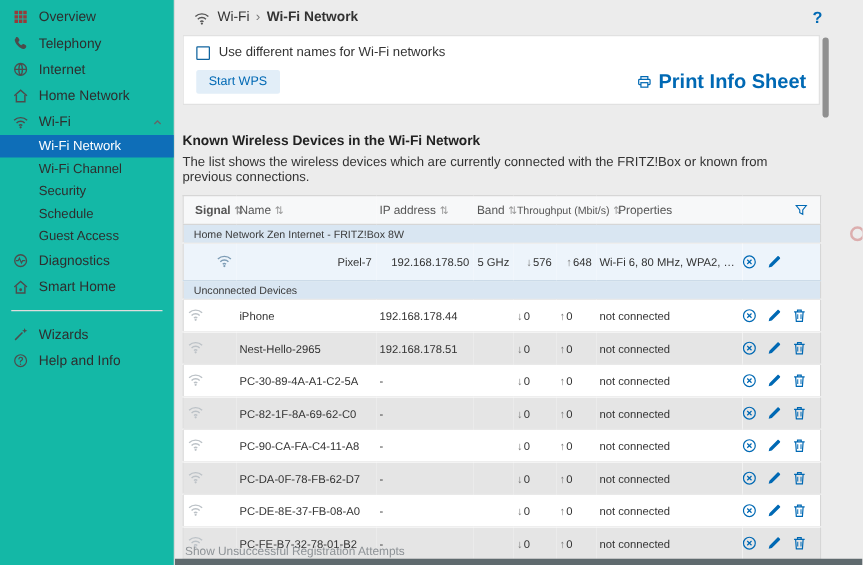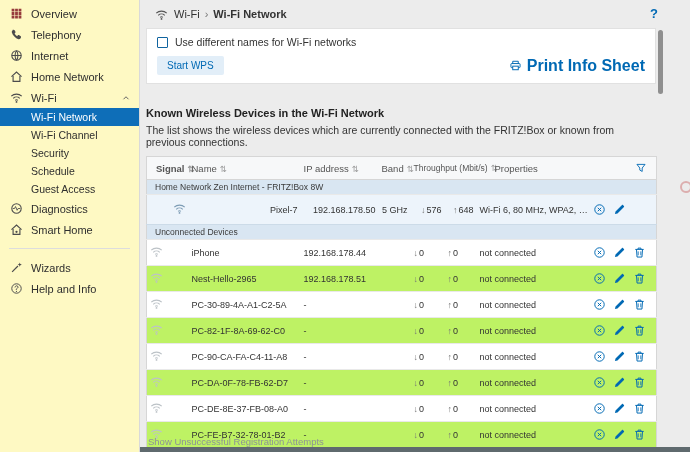--- a/index.html
+++ b/index.html
@@ -10,21 +10,21 @@
     font-size: 11px;
     color: #333;
     background: #ececec;
     overflow: hidden;
   }
   svg { display:block; }
 
   
   .sidebar {
     position:absolute; left:0; top:0; bottom:0; width:140px;
-    background:#fef9c3; border-right:1px solid #d9d9d9; padding-top:3px;
+    background:#14b8a6; border-right:1px solid #d9d9d9; padding-top:3px;
   }
   .side-item { display:flex; align-items:center; height:21px; padding:0 6px 0 9px; cursor:pointer; color:#2e2e2e; }
   .sicon { width:15px; height:15px; margin-right:7px; color:#4c4c4c; display:flex; align-items:center; justify-content:center; flex:none; }
   .sicon svg { width:13px; height:13px; }
   [data-name="sidebar-item-overview"] .sicon { color:#963b3b; }
   .slabel { flex:1; white-space:nowrap; overflow:hidden; }
   .chev { width:12px; color:#666; }
   .chev svg { width:10px; height:10px; }
   .side-sub { display:block; height:18px; line-height:18px; padding-left:31px; font-size:10.5px; color:#2e2e2e; cursor:pointer; white-space:nowrap; }
   .side-sub.selected { background:#0e6eb8; color:#fff; }
@@ -59,21 +59,21 @@
   th.thr-h { font-size:8.5px; overflow:visible; }
   th.props-h { padding-left:18px; cursor:default; }
   th.acts-h { cursor:default; }
   .sort { color:#9a9a9a; font-size:8.5px; margin-left:3px; }
   .filter-icon { color:#0069b4; float:right; margin-right:6px; cursor:pointer; }
   .filter-icon svg { width:12px; height:12px; }
 
   tr.group td { background:#d9e6f2; font-size:8.5px; color:#3a3a3a; padding:2px 8px; border-top:1px solid #cdder; border-top:1px solid #ccdbe8; white-space:nowrap; overflow:hidden; }
   tr.device td { font-size:9px; color:#333; padding:5px 3px; border-top:1px solid #e9e9e9; white-space:nowrap; overflow:hidden; text-overflow:ellipsis; }
   tr.device.connected td { background:#edf4fb; padding:7px 3px;text-align:right; }
-  tr.device.alt td { background:#bef264; }
+  tr.device.alt td { background:#e5e5e5; }
   td.sig { padding-left:9px; }
   .wicon { color:#bcc2c7; display:inline-flex; }
   .wicon.conn { color:#7d9cb5; }
   .wicon svg { width:13px; height:13px; }
   .arr { color:#777; margin-right:1px; }
   .acts { display:flex; align-items:center; justify-content:flex-end; gap:7px; padding-right:7px; }
   .act { width:13px; height:13px; color:#0069b4; cursor:pointer; display:inline-flex; flex:none; }
   .act svg { width:13px; height:13px; }
   .act.empty { visibility:hidden; cursor:default; }
 

